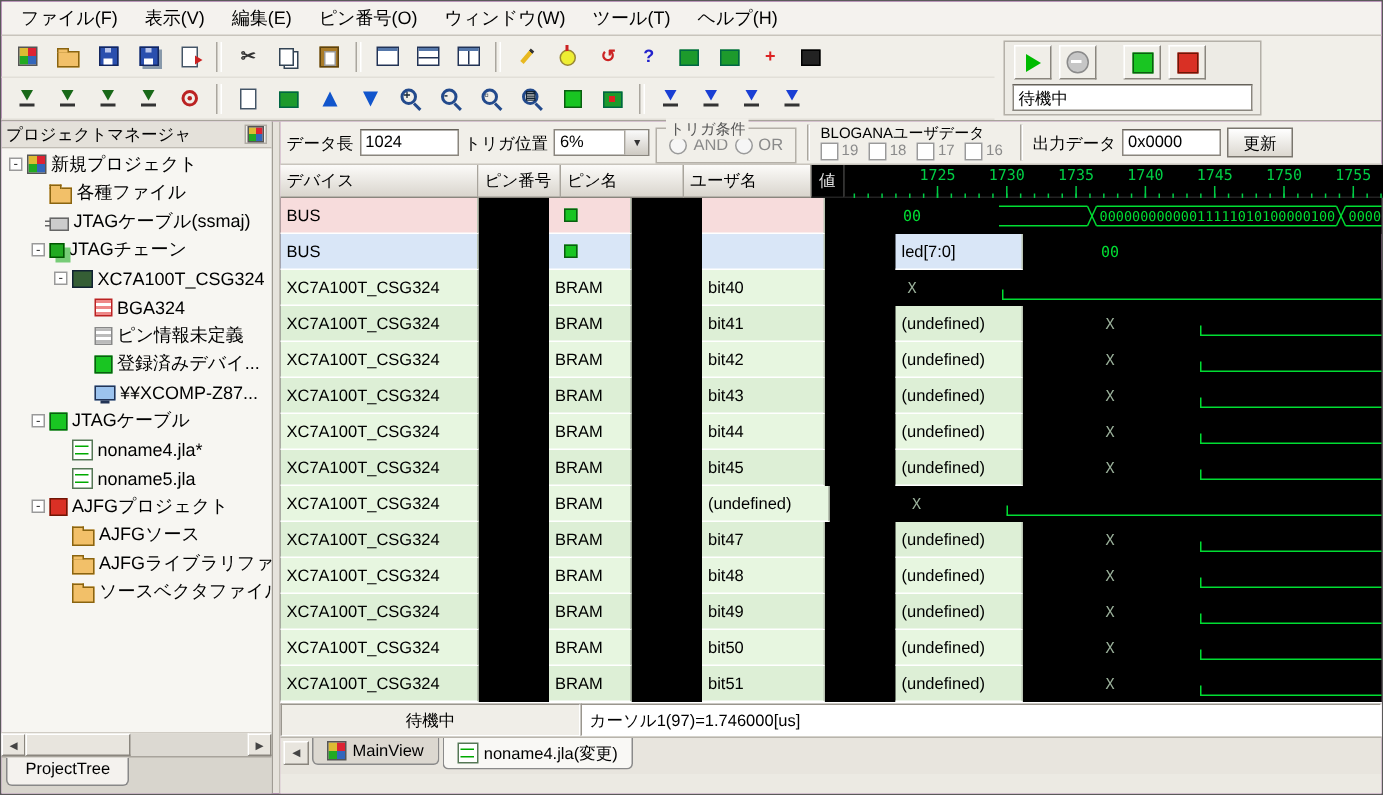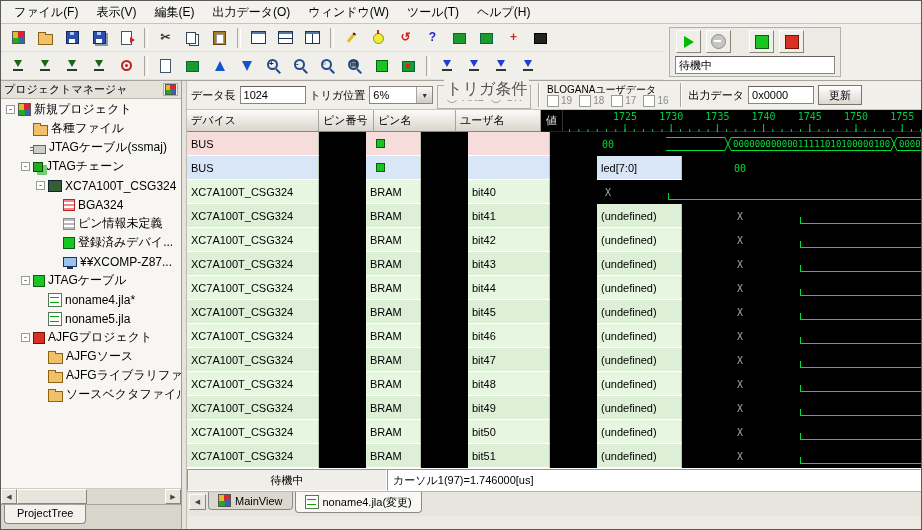--- a/index.html
+++ b/index.html
@@ -101,21 +101,21 @@
   .sc-track{flex:1;background:#dcd9d2;position:relative;}
   .sc-thumb{position:absolute;left:0;top:0;width:70px;height:100%;border:1px solid;border-color:#fff #8a867e #8a867e #fff;background:#e8e5de;box-sizing:border-box;}
   .panel-tabs{height:24px;flex:none;background:#d8d5cd;border-top:1px solid #a8a49c;display:flex;padding:0 0 0 3px;}
   .ptab{background:#f4f2ee;border:1px solid #888;border-top:none;border-radius:0 0 4px 4px;padding:2px 12px;font-size:11px;height:19px;box-sizing:border-box;}
   .splitter{width:4px;flex:none;background:#e6e3dc;border-right:1px solid #c0bcb4;}
 
   .main{flex:1;display:flex;flex-direction:column;min-width:0;background:#f1efe9;}
   .controls{height:28px;flex:none;display:flex;align-items:center;gap:4px;padding:0 4px;border-bottom:1px solid #c8c4bc;font-size:11px;}
   .lbl{white-space:nowrap;}
   .groupbox{position:relative;border:1px solid #b4b0a8;height:22px;margin-top:3px;padding:0 8px;display:flex;align-items:center;gap:4px;}
-  .groupbox .cap{position:absolute;top:-7px;left:6px;background:#f1efe9;padding:0 2px;font-size:16px;color:#555;}
+  .groupbox .cap{position:absolute;top:-7px;left:6px;background:#f1efe9;padding:0 2px;font-size:10px;color:#555;}
   .vsep{width:1px;height:24px;background:#aaa69e;border-right:1px solid #fff;margin:0 3px;flex:none;}
   .blogana{display:flex;flex-direction:column;justify-content:center;height:28px;}
   .bl-cap{font-size:10px;line-height:11px;}
   .bl-bits{display:flex;align-items:center;gap:3px;}
   .bit-pair{display:flex;align-items:center;gap:2px;margin-right:4px;}
   .cb-label{color:#8a8a8a;font-size:10px;}
 
   
   .grid{height:358px;flex:none;display:flex;flex-direction:column;}
   .grid-header{height:22px;flex:none;display:flex;}
@@ -144,21 +144,21 @@
 </style>
 </head>
 <body>
 
 <div class="window">
 
   <div class="menubar" id="menubar">
       <div class="menu-item">ファイル(F)</div>
       <div class="menu-item">表示(V)</div>
       <div class="menu-item">編集(E)</div>
-      <div class="menu-item">出力データ(O)</div>
+      <div class="menu-item">ピン番号(O)</div>
       <div class="menu-item">ウィンドウ(W)</div>
       <div class="menu-item">ツール(T)</div>
       <div class="menu-item">ヘルプ(H)</div>
     </div>
 
   <div class="toolbar">
     <div class="tb-left">
       <div class="tb-row" id="tbrow1">
           <button class="tb-btn">
             <span class="ic i-grid"></span>
@@ -617,21 +617,20 @@
               <div class="gcell" style="width: 85px; background: rgb(221, 239, 214);">(undefined)</div>
               <div class="gvalue" style="width: 22px; color: rgb(154, 176, 154);">X</div>
               <div class="gwave"><svg width="362" height="24" xmlns="http://www.w3.org/2000/svg">
                   <line x1="2" y1="19.5" x2="362" y2="19.5" stroke="#00dd33"></line>
                   <line x1="2.5" y1="13" x2="2.5" y2="19.5" stroke="#00dd33"></line>
                 </svg></div>
             </div>
             <div class="grow">
               <div class="gcell" style="width: 132px; background: rgb(231, 246, 224);">XC7A100T_CSG324</div>
               <div class="gcell" style="width: 55px; background: rgb(231, 246, 224);">BRAM</div>
-              <div class="gcell" style="width: 82px; background: rgb(231, 246, 224);">bit46</div>
               <div class="gcell" style="width: 85px; background: rgb(231, 246, 224);">(undefined)</div>
               <div class="gvalue" style="width: 22px; color: rgb(154, 176, 154);">X</div>
               <div class="gwave"><svg width="362" height="24" xmlns="http://www.w3.org/2000/svg">
                   <line x1="2" y1="19.5" x2="362" y2="19.5" stroke="#00dd33"></line>
                   <line x1="2.5" y1="13" x2="2.5" y2="19.5" stroke="#00dd33"></line>
                 </svg></div>
             </div>
             <div class="grow">
               <div class="gcell" style="width: 132px; background: rgb(221, 239, 214);">XC7A100T_CSG324</div>
               <div class="gcell" style="width: 55px; background: rgb(221, 239, 214);">BRAM</div>

